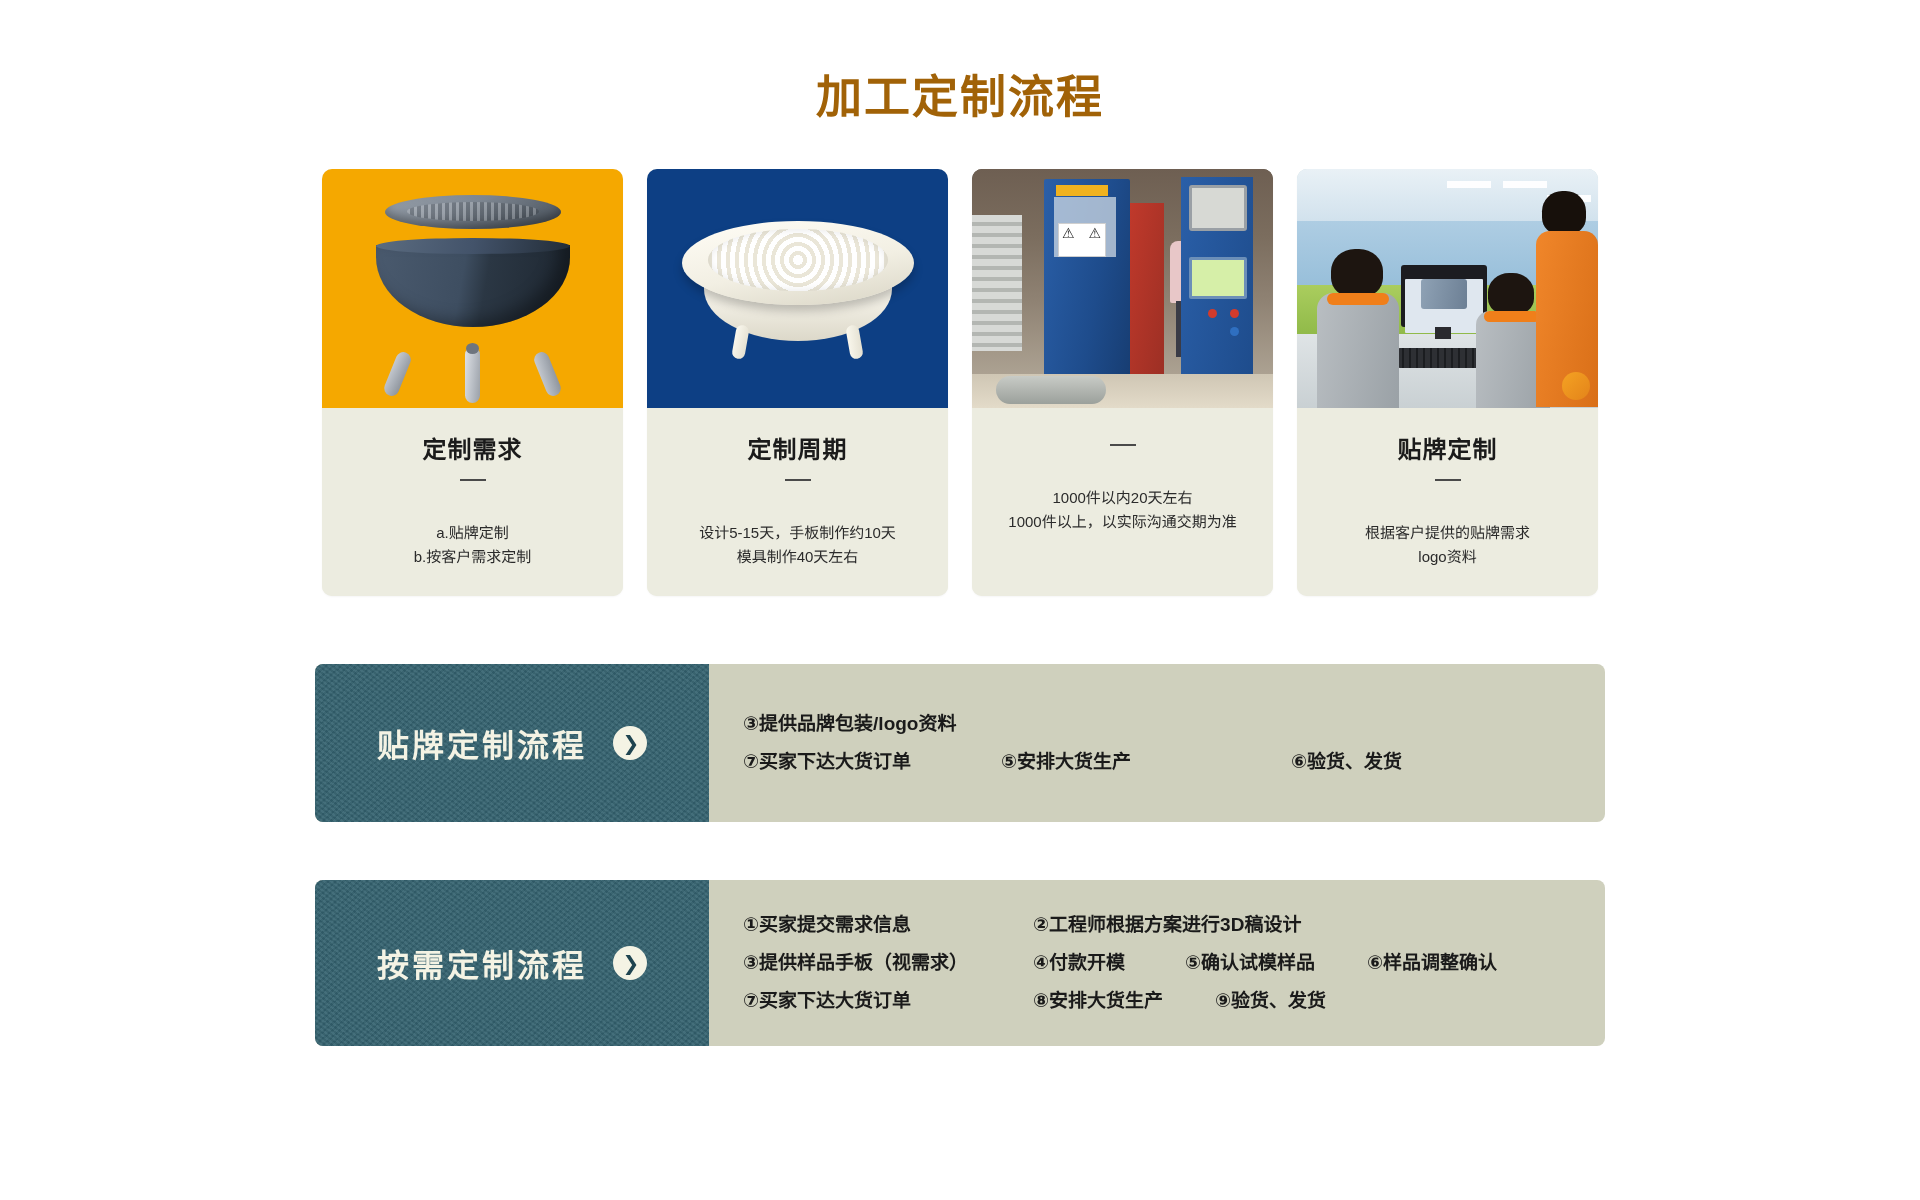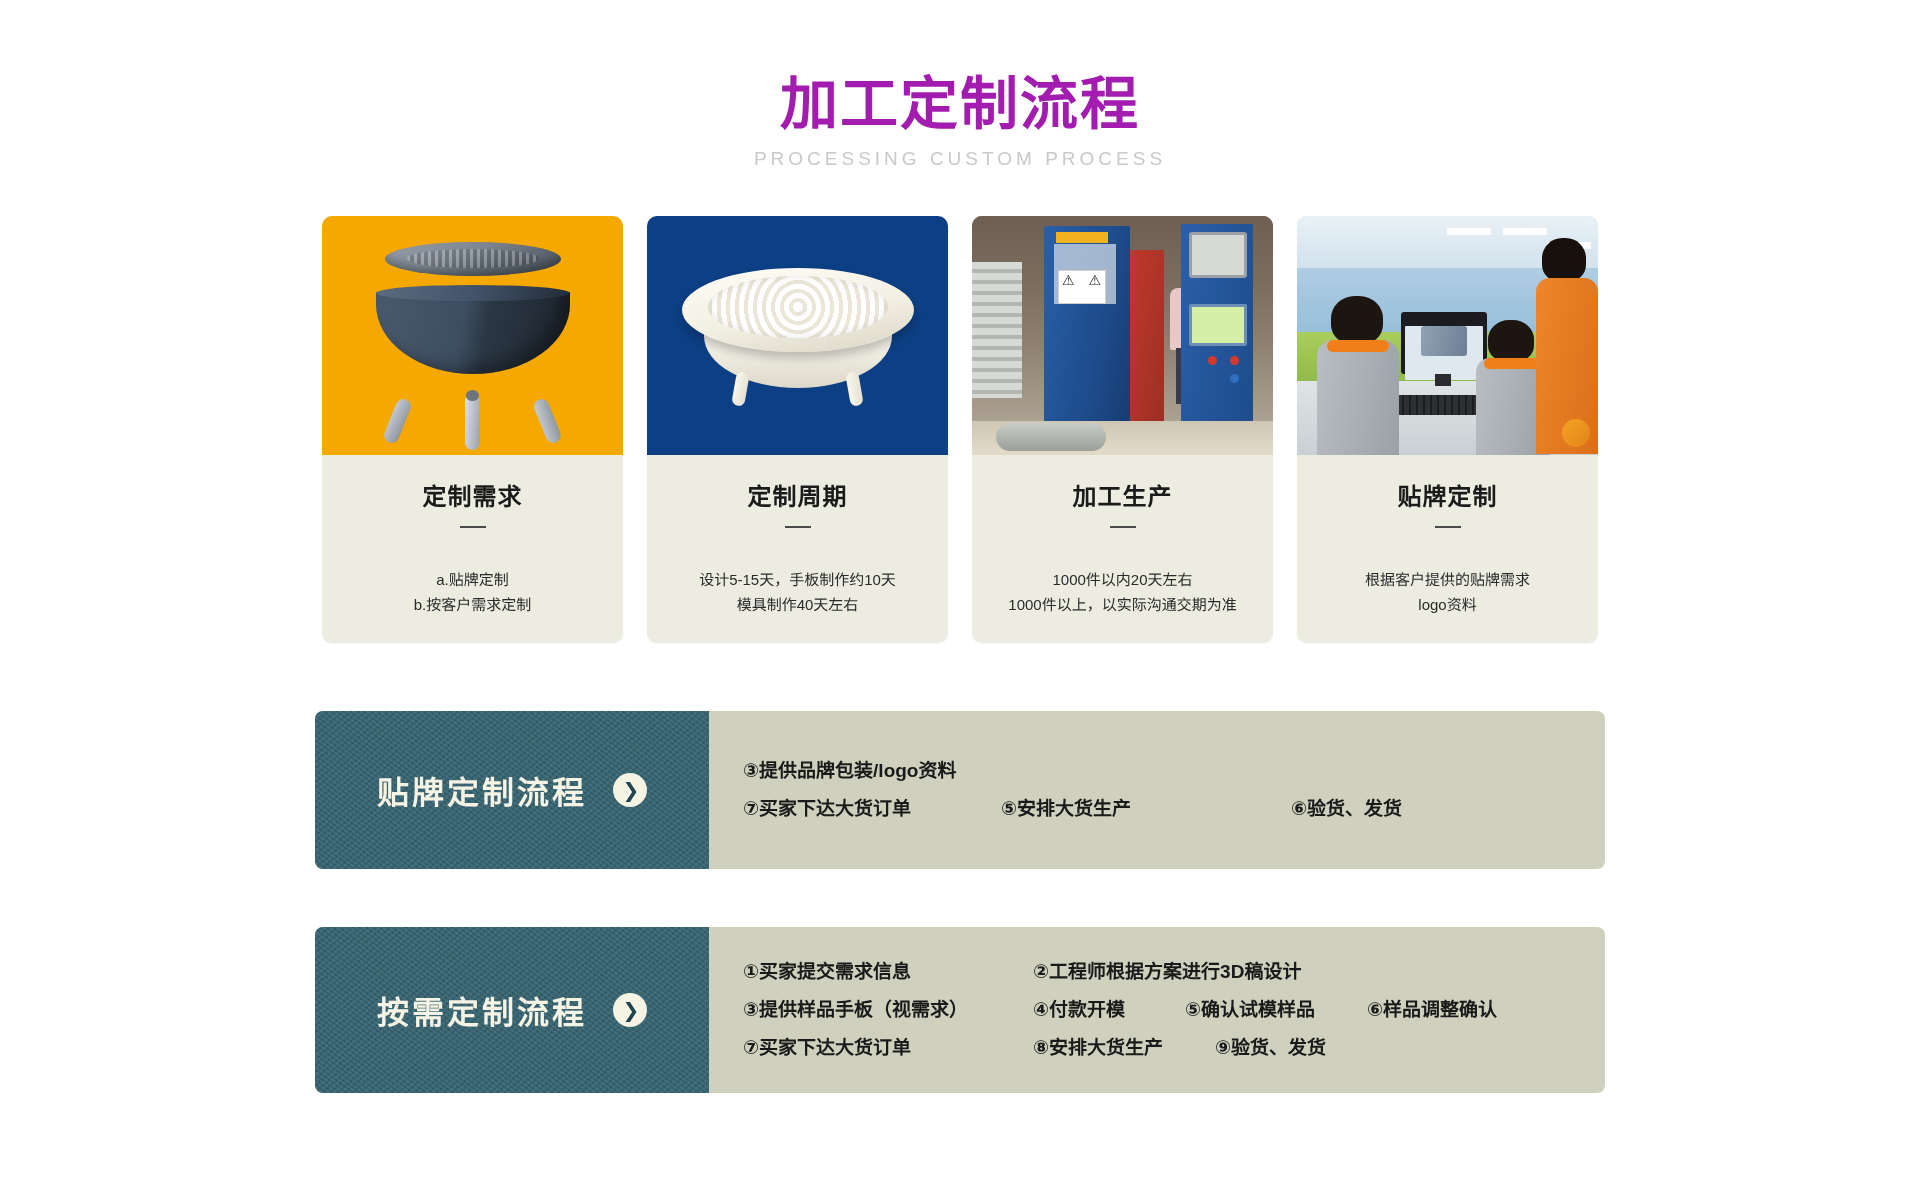--- a/index.html
+++ b/index.html
@@ -19,23 +19,23 @@
     height: 1200px;
     background: #ffffff;
   }
 
   
   .header {
     padding-top: 72px;
     text-align: center;
   }
   .page-title {
-    font-size: 58px;
+    font-size: 46px;
     font-weight: bold;
-    color: #a21caf;
+    color: #a16207;
     letter-spacing: 2px;
     line-height: 1.1;
   }
   .page-subtitle {
     margin-top: 12px;
     font-size: 19px;
     color: #c9c9c9;
     letter-spacing: 4px;
     font-weight: 400;
   }
@@ -312,21 +312,20 @@
   .b2 .r3 .step:nth-child(1) { width: 290px; }
   .b2 .r3 .step:nth-child(2) { width: 182px; }
 </style>
 </head>
 <body>
 
 <div class="page">
 
   <div class="header">
     <div class="page-title">加工定制流程</div>
-    <div class="page-subtitle">PROCESSING CUSTOM PROCESS</div>
   </div>
 
   <div class="cards">
 
     <div class="card">
       <div class="card-media media-orange">
         <div class="grill-lid"></div>
         <div class="grill-bowl"></div>
         <div class="leg l1"></div>
         <div class="leg l2"></div>
@@ -379,21 +378,20 @@
         <div class="f-panel"></div>
         <div class="f-screen1"></div>
         <div class="f-screen2"></div>
         <div class="f-btn" style="right:34px; top:140px; background:#d23b2c;"></div>
         <div class="f-btn" style="right:56px; top:140px; background:#d23b2c;"></div>
         <div class="f-btn" style="right:34px; top:158px; background:#2f6fc0;"></div>
         <div class="f-floor"></div>
         <div class="f-part"></div>
       </div>
       <div class="card-body">
-        <div class="card-title">加工生产</div>
         <div class="card-divider"></div>
         <div class="card-desc">
           <div>1000件以内20天左右</div>
           <div>1000件以上，以实际沟通交期为准</div>
         </div>
       </div>
     </div>
 
     <div class="card">
       <div class="card-media media-office">

